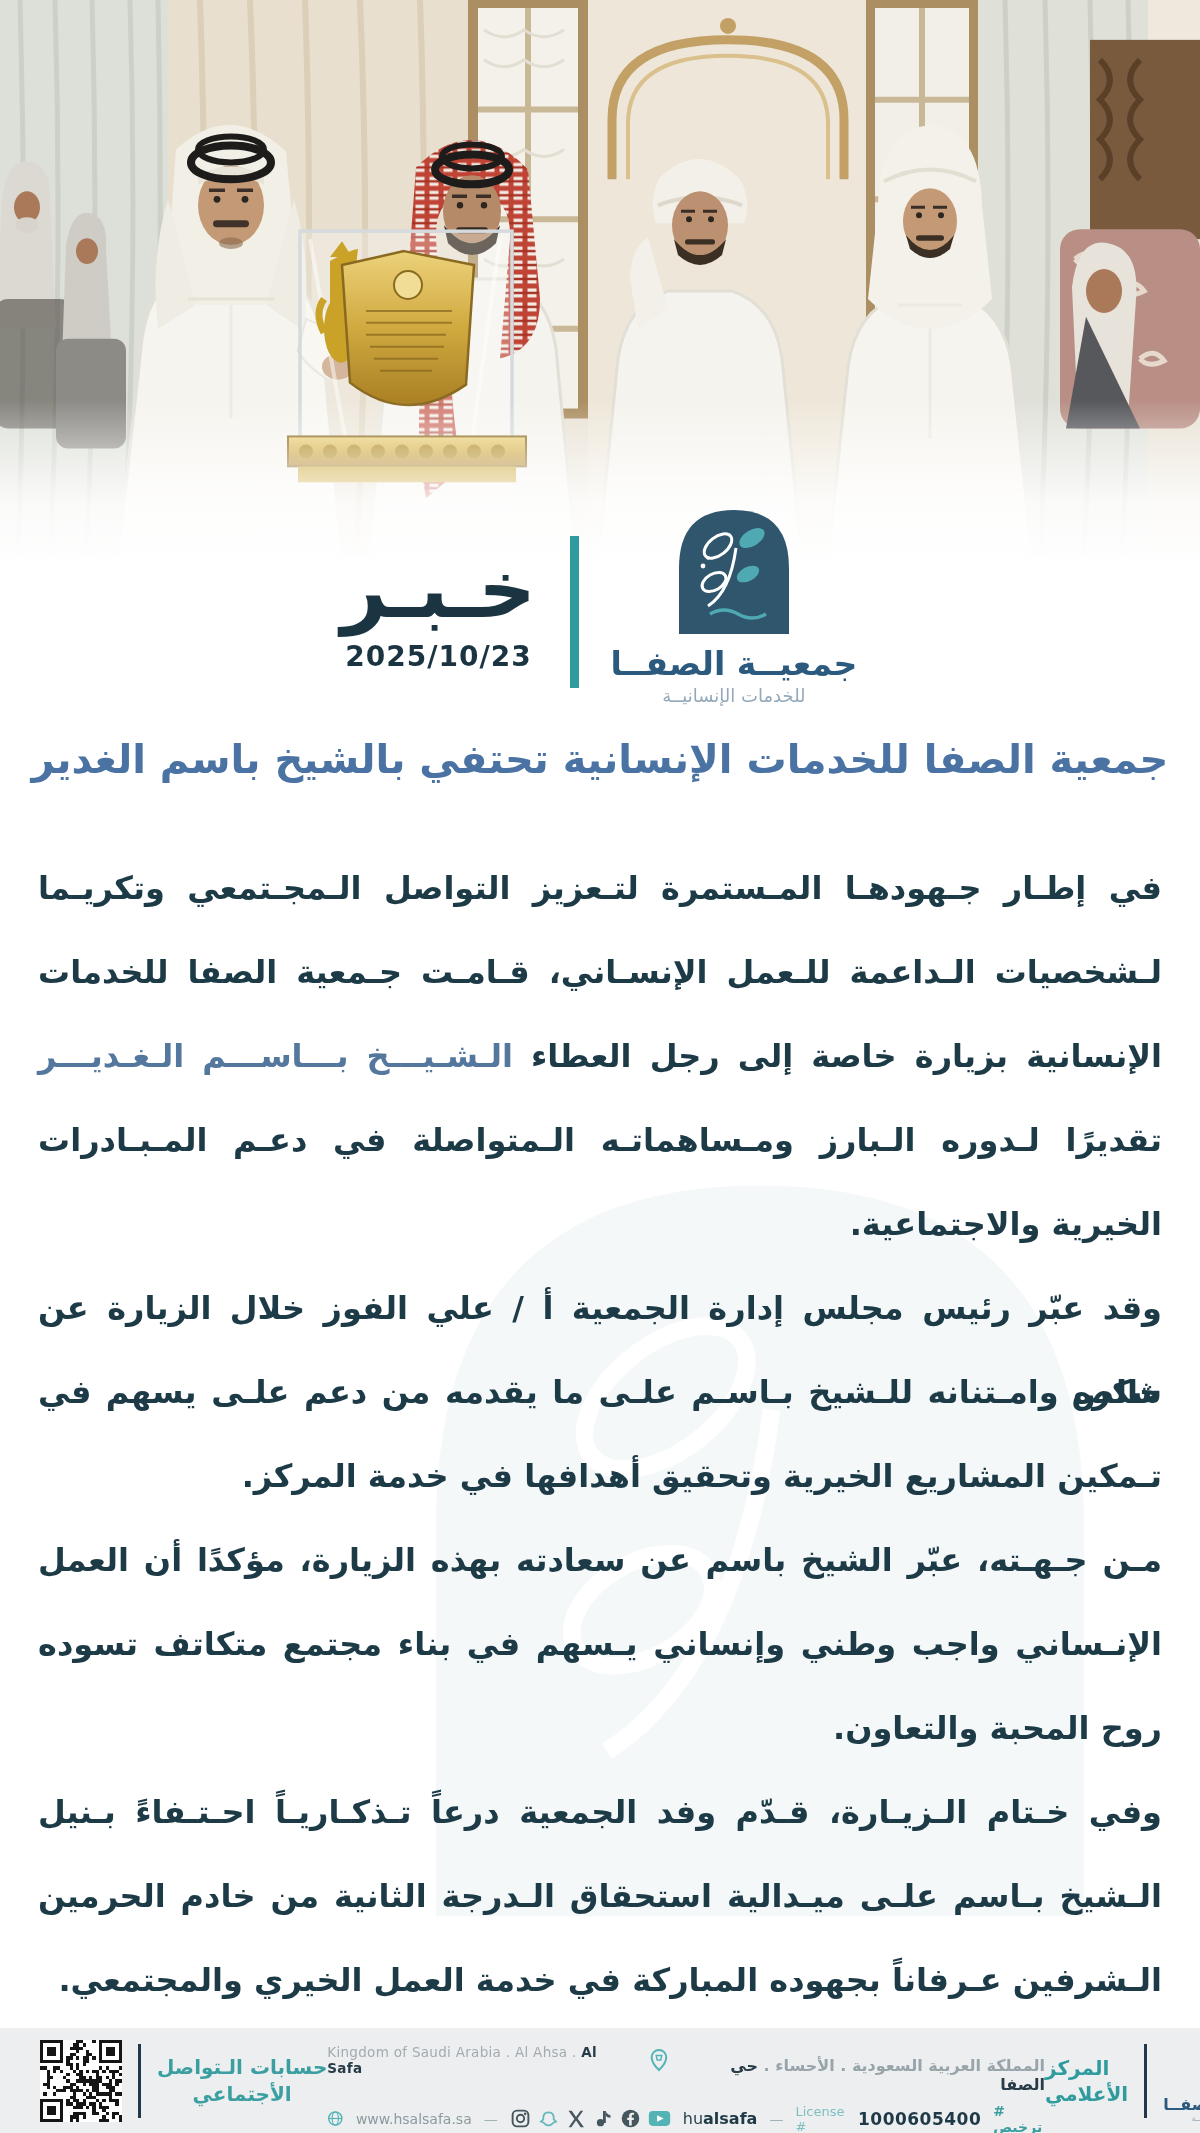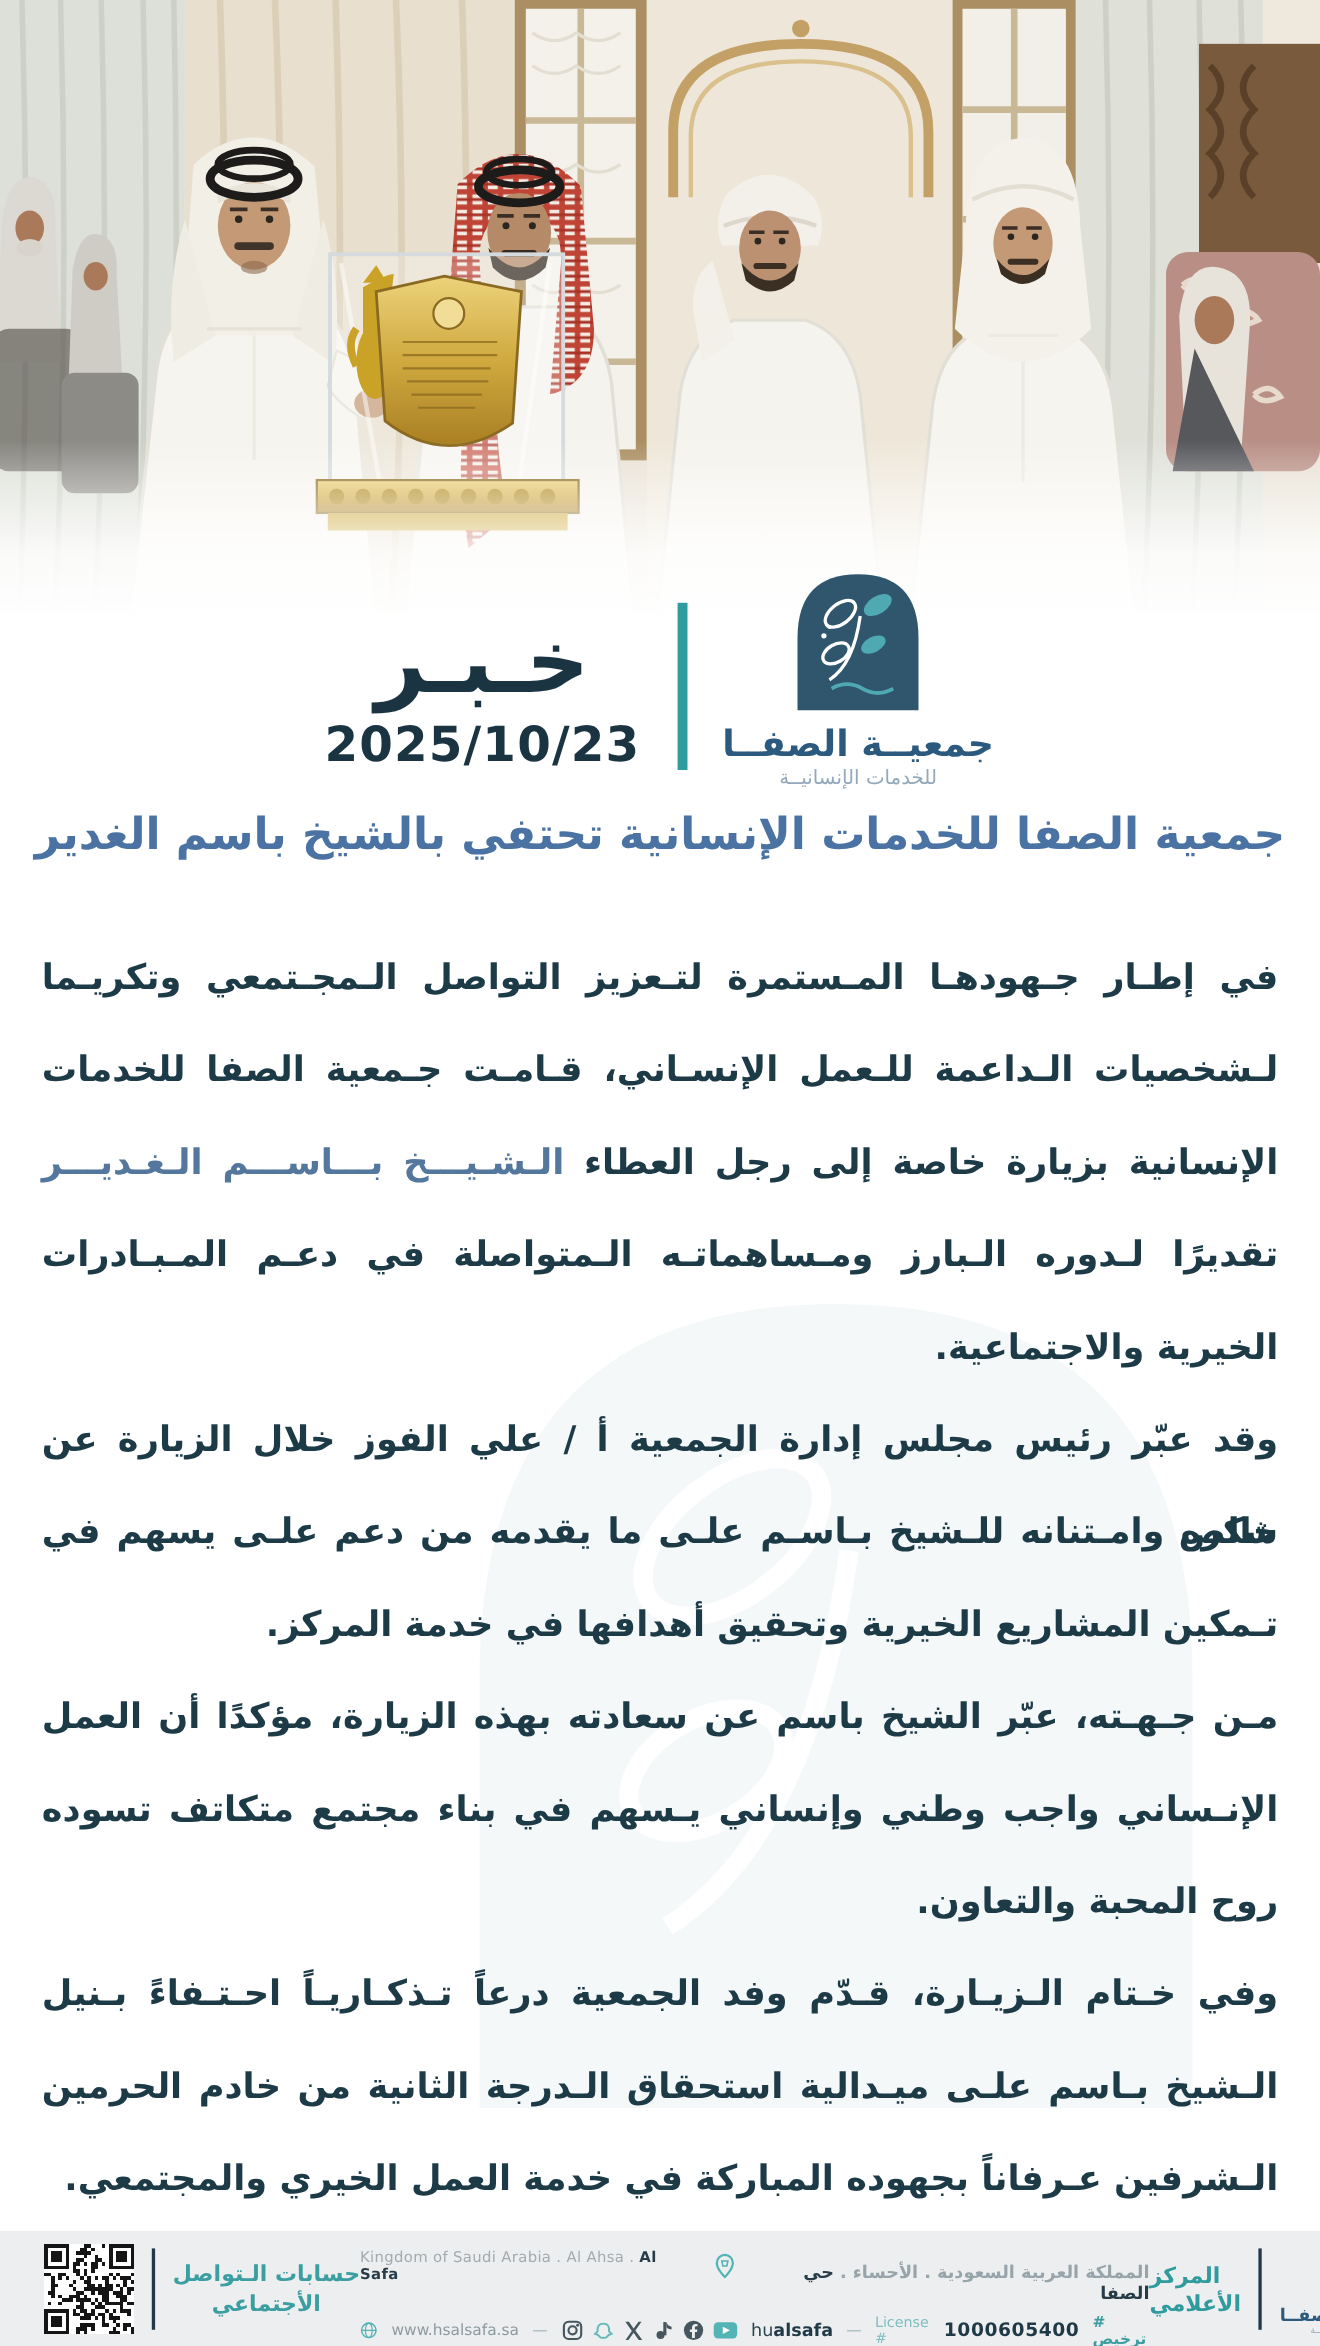--- a/index.html
+++ b/index.html
@@ -6,25 +6,25 @@
   .canvas{position:relative;width:1200px;height:2133px;background:#ffffff;overflow:hidden;
           font-family:"DejaVu Sans",sans-serif;}
 
   
   .photo{position:absolute;left:0;top:0;width:1200px;height:558px;}
   .photo svg{display:block;width:100%;height:100%;}
   .photo-fade{position:absolute;left:0;top:400px;width:1200px;height:170px;
               background:linear-gradient(to bottom,rgba(255,255,255,0),rgba(255,255,255,.85) 60%,#fff 100%);}
 
   
-  .header-band{position:absolute;left:0;top:510px;width:1200px;display:flex;
+  .header-band{position:absolute;left:0;top:498px;width:1200px;display:flex;
                justify-content:center;align-items:flex-start;direction:ltr;}
   .news-block{margin-top:52px;text-align:center;color:#1b3442;}
   .news-word{font-size:80px;font-weight:bold;line-height:1;letter-spacing:2px;}
-  .news-date{font-size:44px;font-weight:bold;letter-spacing:1px;margin-top:10px;}
+  .news-date{font-size:28px;font-weight:bold;letter-spacing:1px;margin-top:10px;}
   .band-divider{width:9px;height:152px;background:#2e9b9e;margin:38px 30px 0 34px;}
   .logo-block{margin-top:10px;text-align:center;width:250px;}
   .logo-name{font-size:33px;font-weight:bold;color:#2b5a7e;margin-top:6px;}
   .logo-sub{font-size:18px;color:#93a9bb;margin-top:2px;letter-spacing:1px;}
 
   
   .headline{position:absolute;left:0;top:736px;width:1200px;text-align:center;direction:rtl;
             font-size:40px;font-weight:bold;color:#4a73a4;}
 
   

